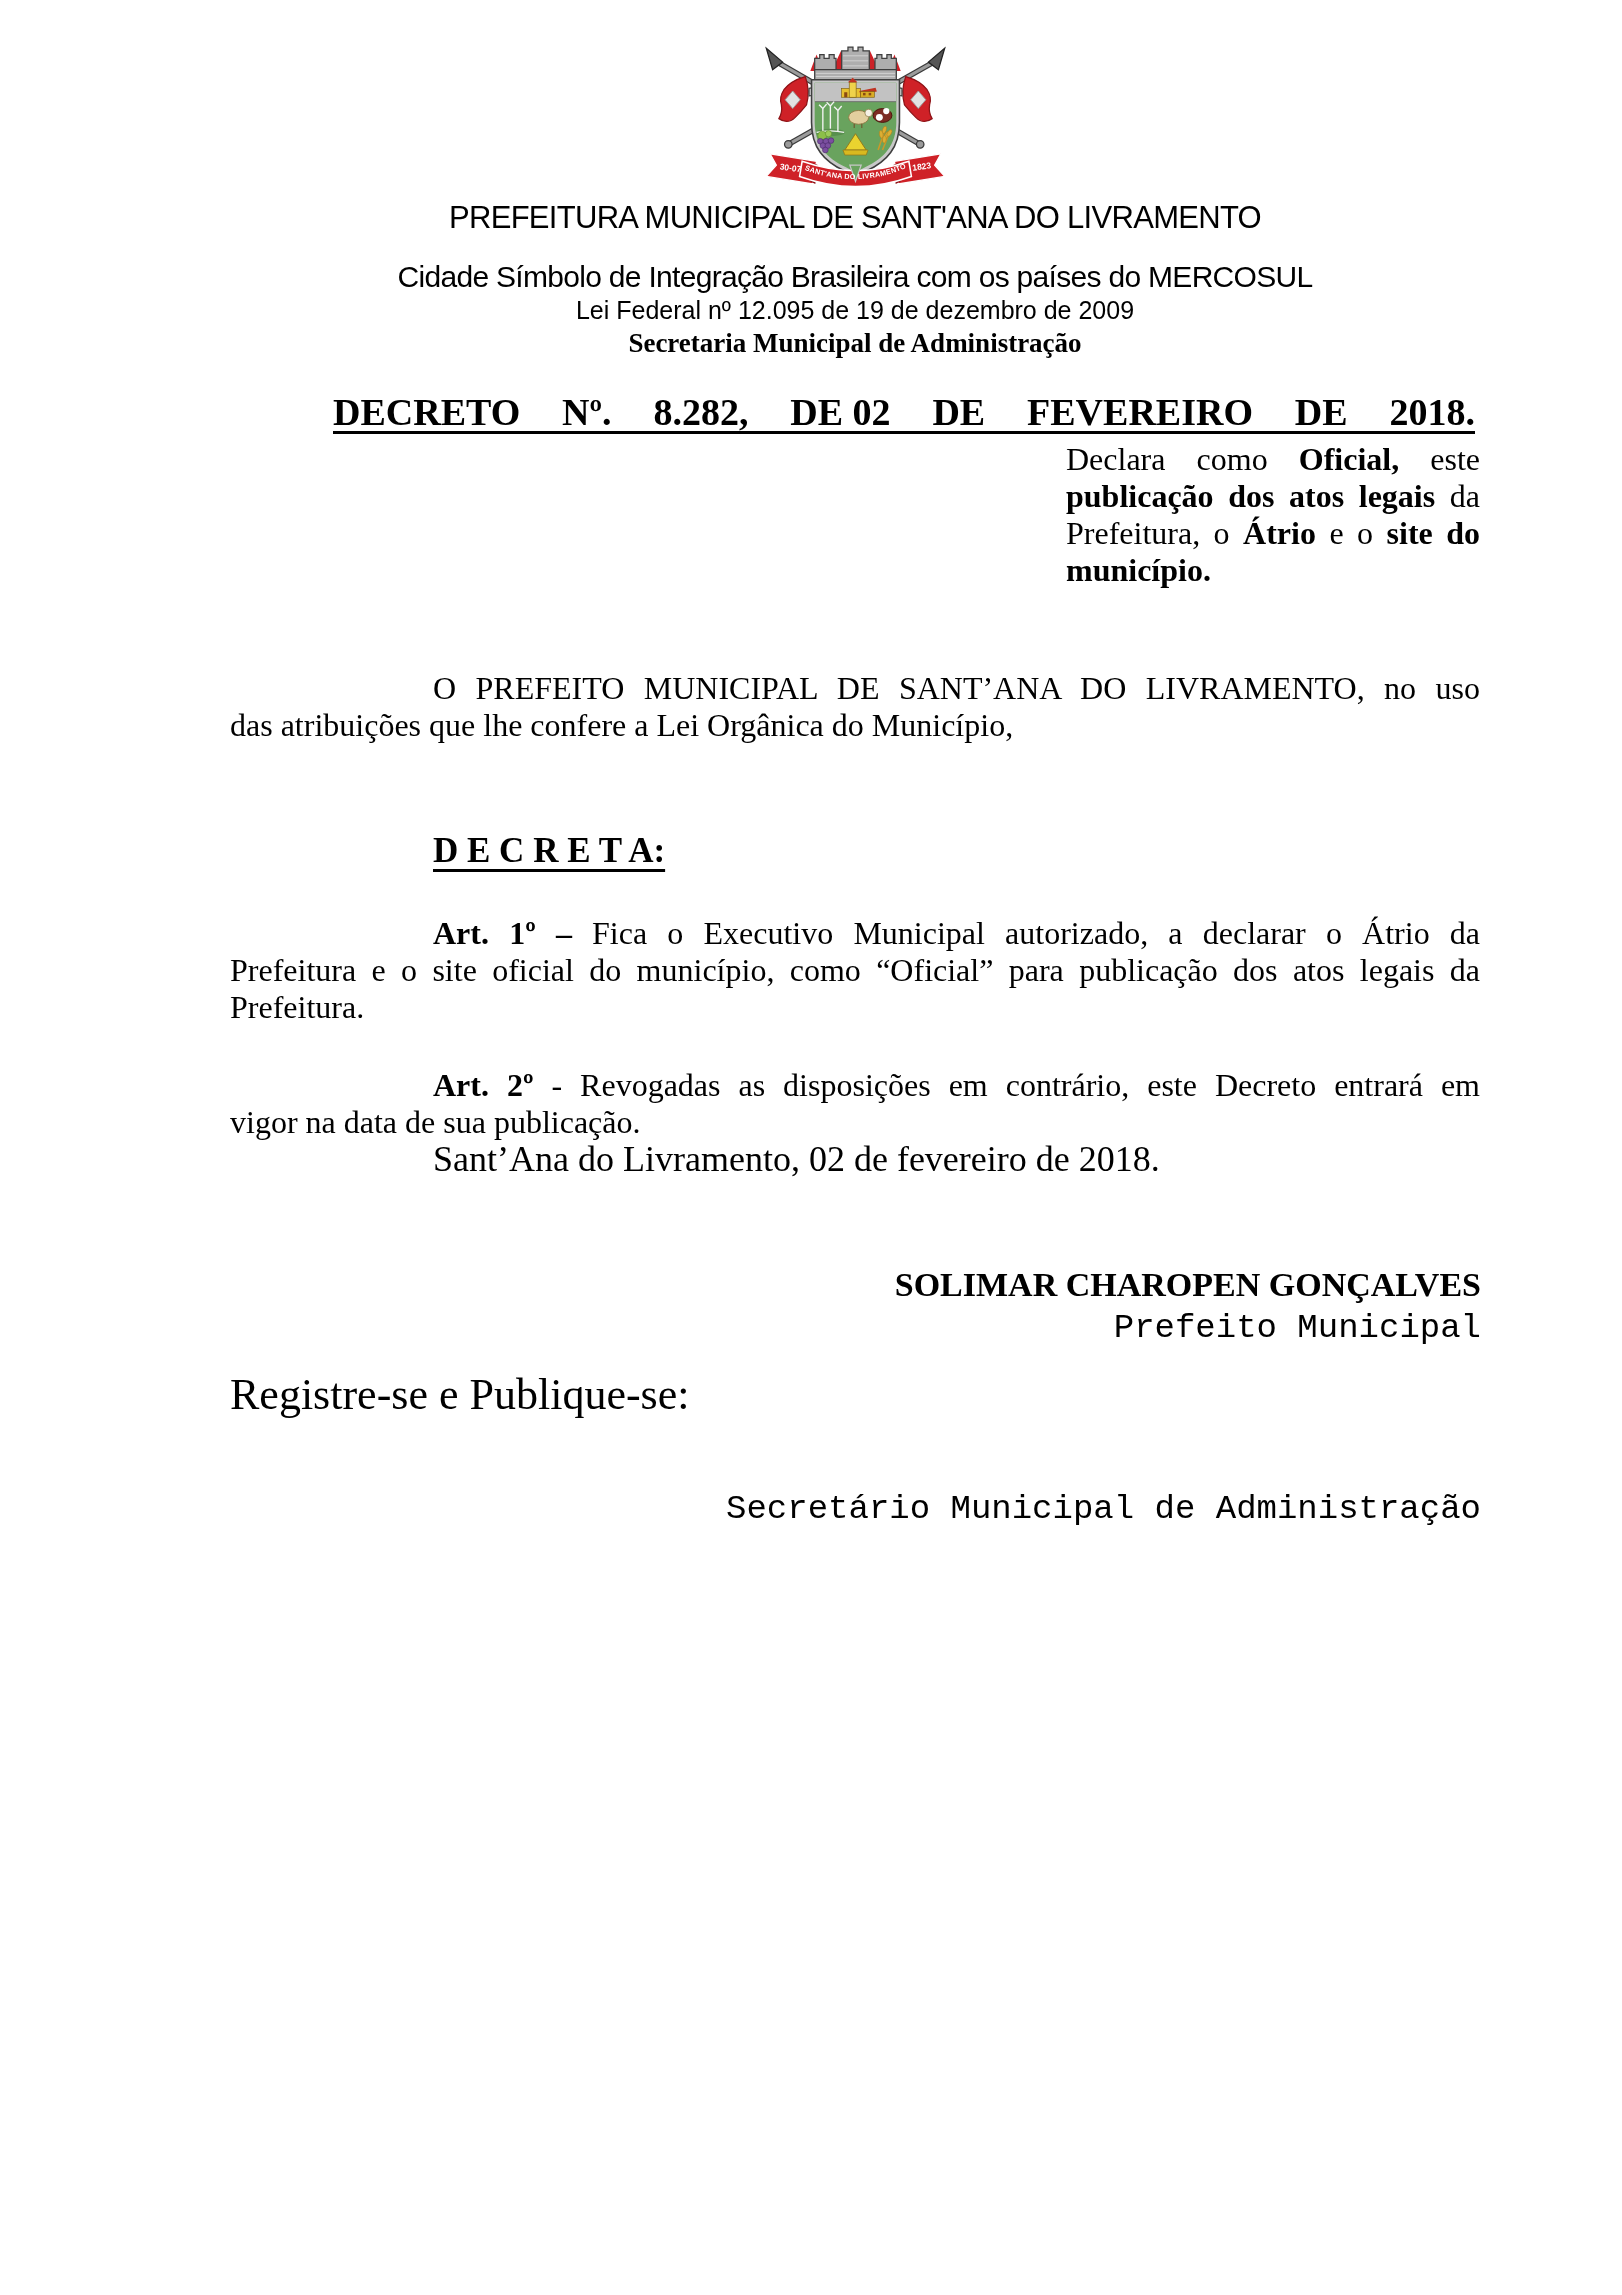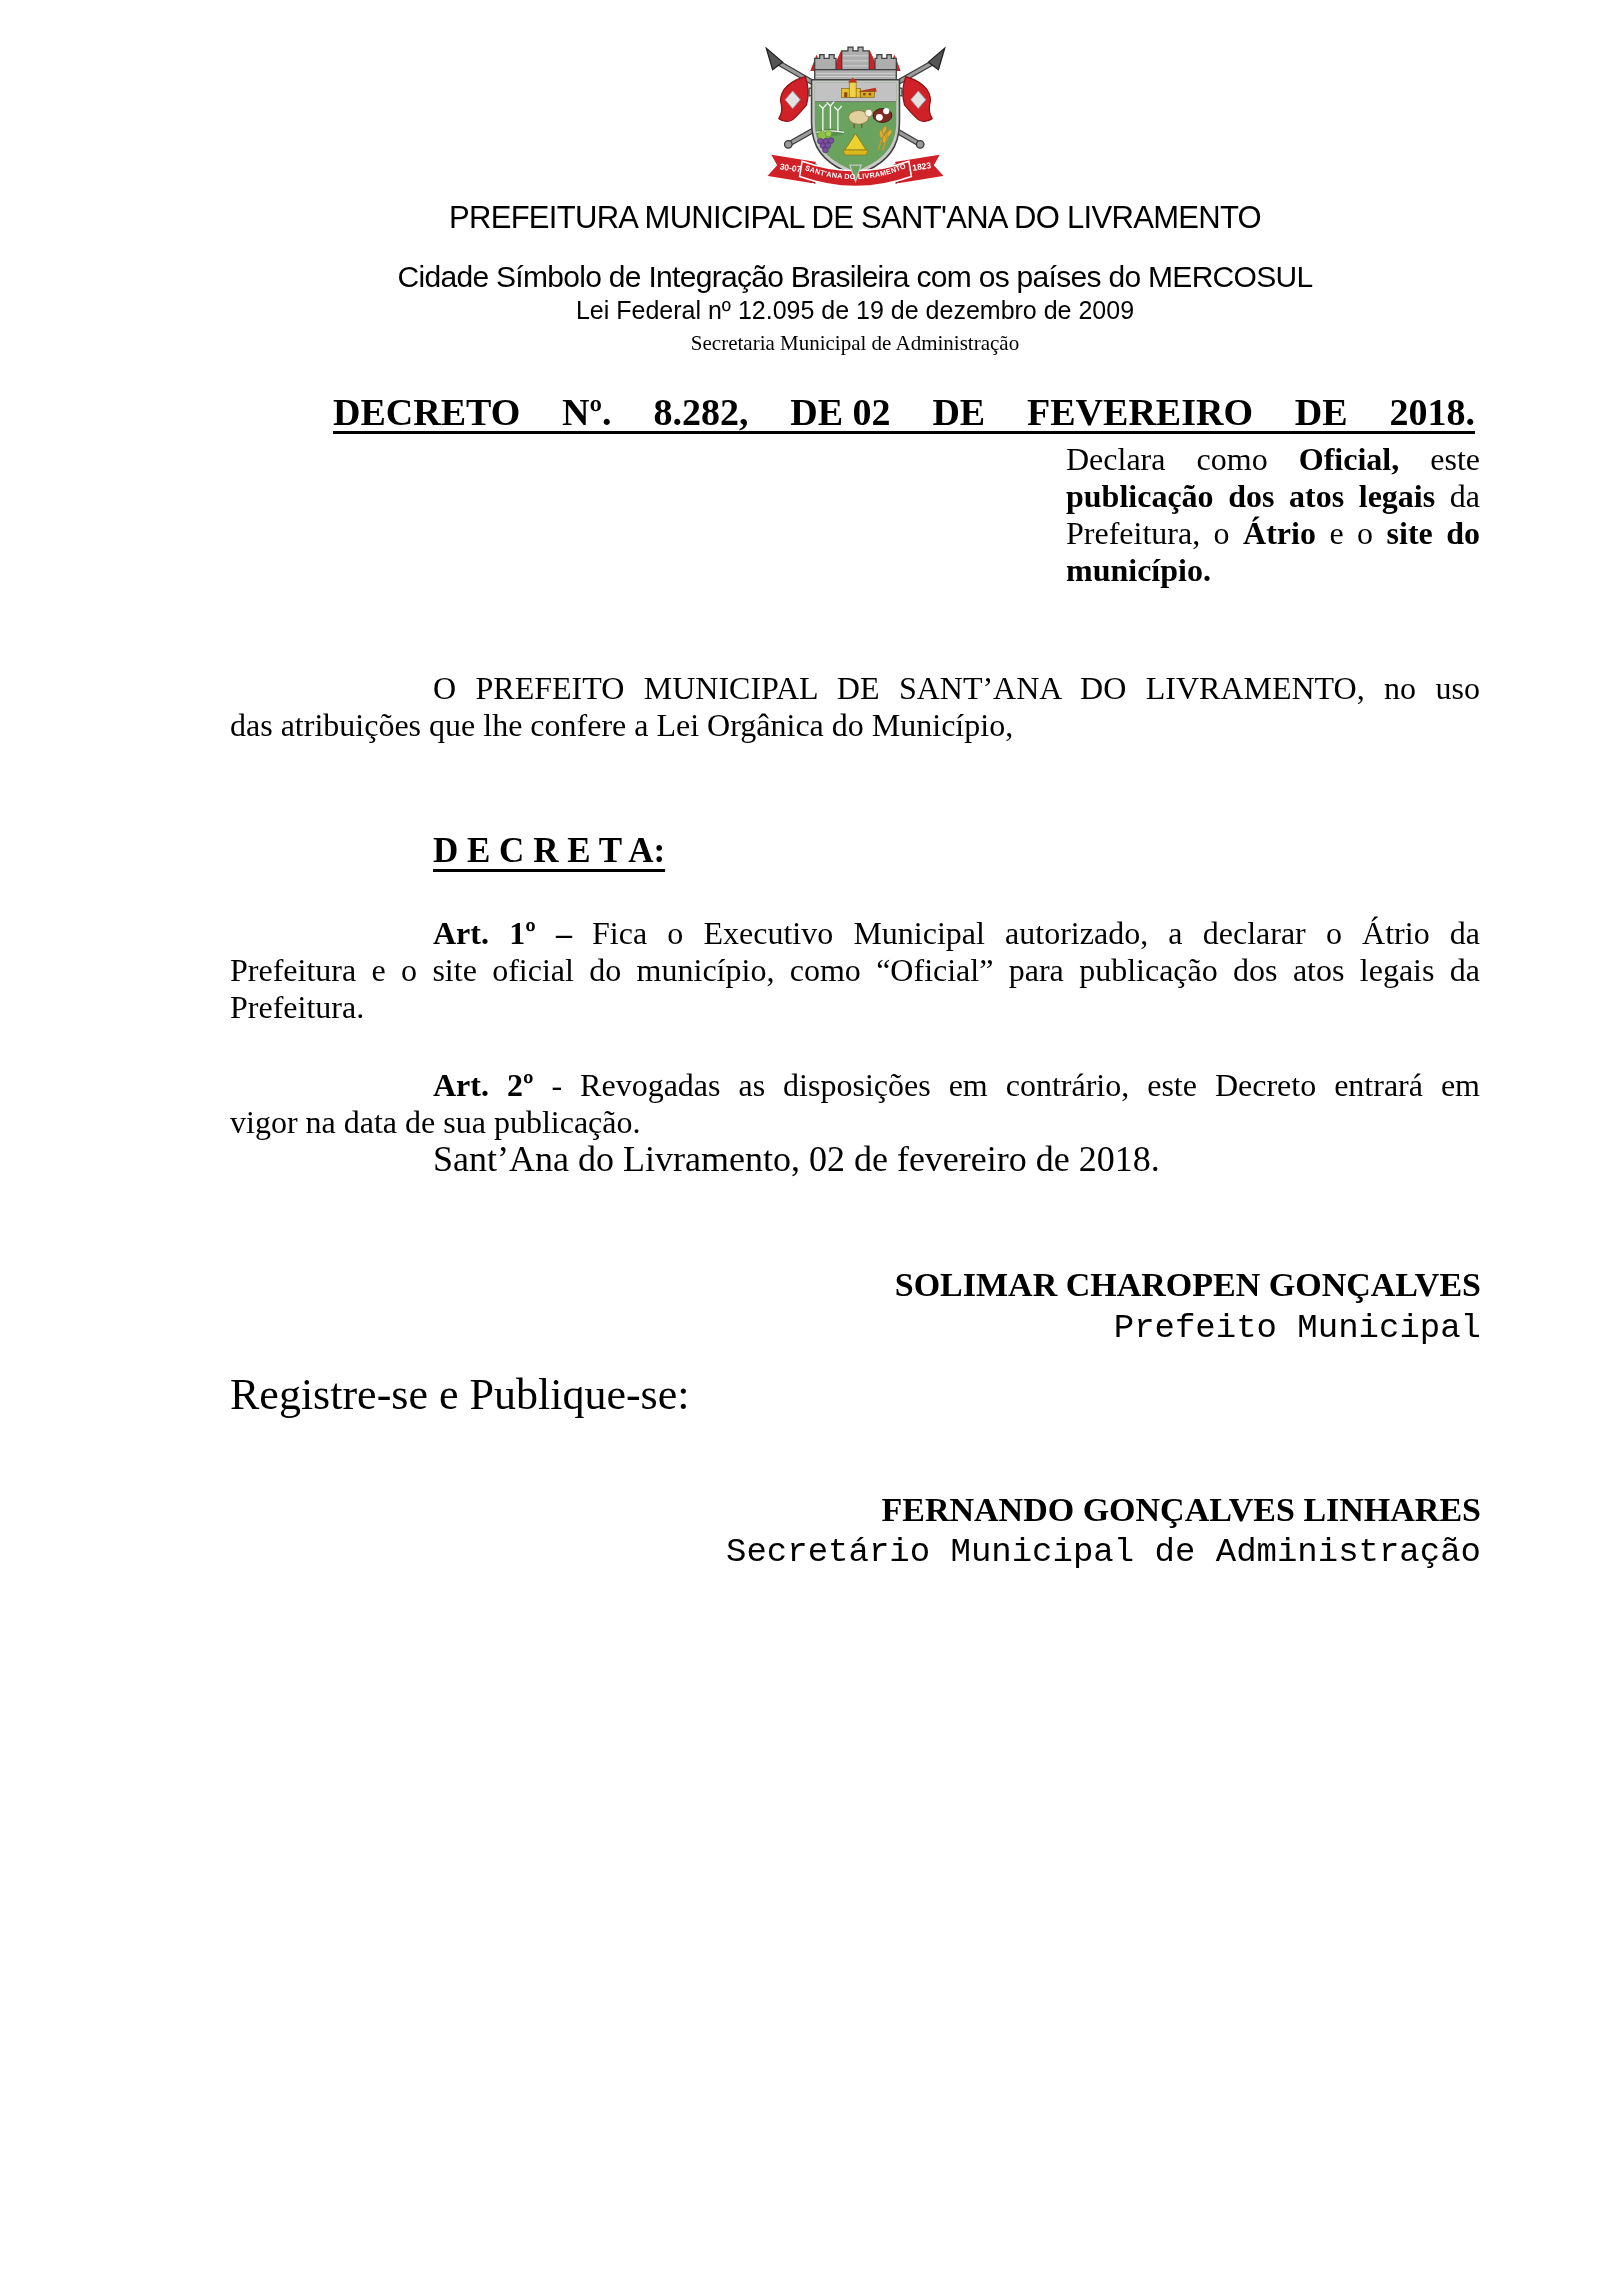--- a/index.html
+++ b/index.html
@@ -11,21 +11,21 @@
   .content{position:absolute;left:230px;top:0;width:1250px;}
 
   
   .crest{margin-top:42px;text-align:center;height:157px;}
 
   
   .hdr{text-align:center;}
   .hdr1{font-family:"Liberation Sans",sans-serif;font-size:31px;line-height:38px;letter-spacing:-0.7px;}
   .hdr2{font-family:"Liberation Sans",sans-serif;font-size:30px;line-height:37px;letter-spacing:-0.7px;margin-top:21px;}
   .hdr3{font-family:"Liberation Sans",sans-serif;font-size:25px;line-height:31px;}
-  .hdr4{font-size:21px;font-weight:normal;line-height:34px;}
+  .hdr4{font-size:27px;font-weight:bold;line-height:34px;}
 
   
   .title{
     margin-top:34px;margin-left:103px;width:1142px;box-sizing:border-box;
     display:flex;justify-content:space-between;
     font-weight:bold;font-size:38px;line-height:37px;
     border-bottom:3.4px solid #000;padding-bottom:0;
   }
 
   
@@ -239,18 +239,17 @@
   <div class="dateline">Sant’Ana do Livramento, 02 de fevereiro de 2018.</div>
 
   <div class="sigblock sig1">
     <div class="signame">SOLIMAR CHAROPEN GONÇALVES</div>
     <div class="sigrole">Prefeito Municipal</div>
   </div>
 
   <div class="registre">Registre-se e Publique-se:</div>
 
   <div class="sigblock sig2">
-    <div class="signame">FERNANDO GONÇALVES LINHARES</div>
     <div class="sigrole">Secretário Municipal de Administração</div>
   </div>
 
 </div>
 
 
 </body></html>

